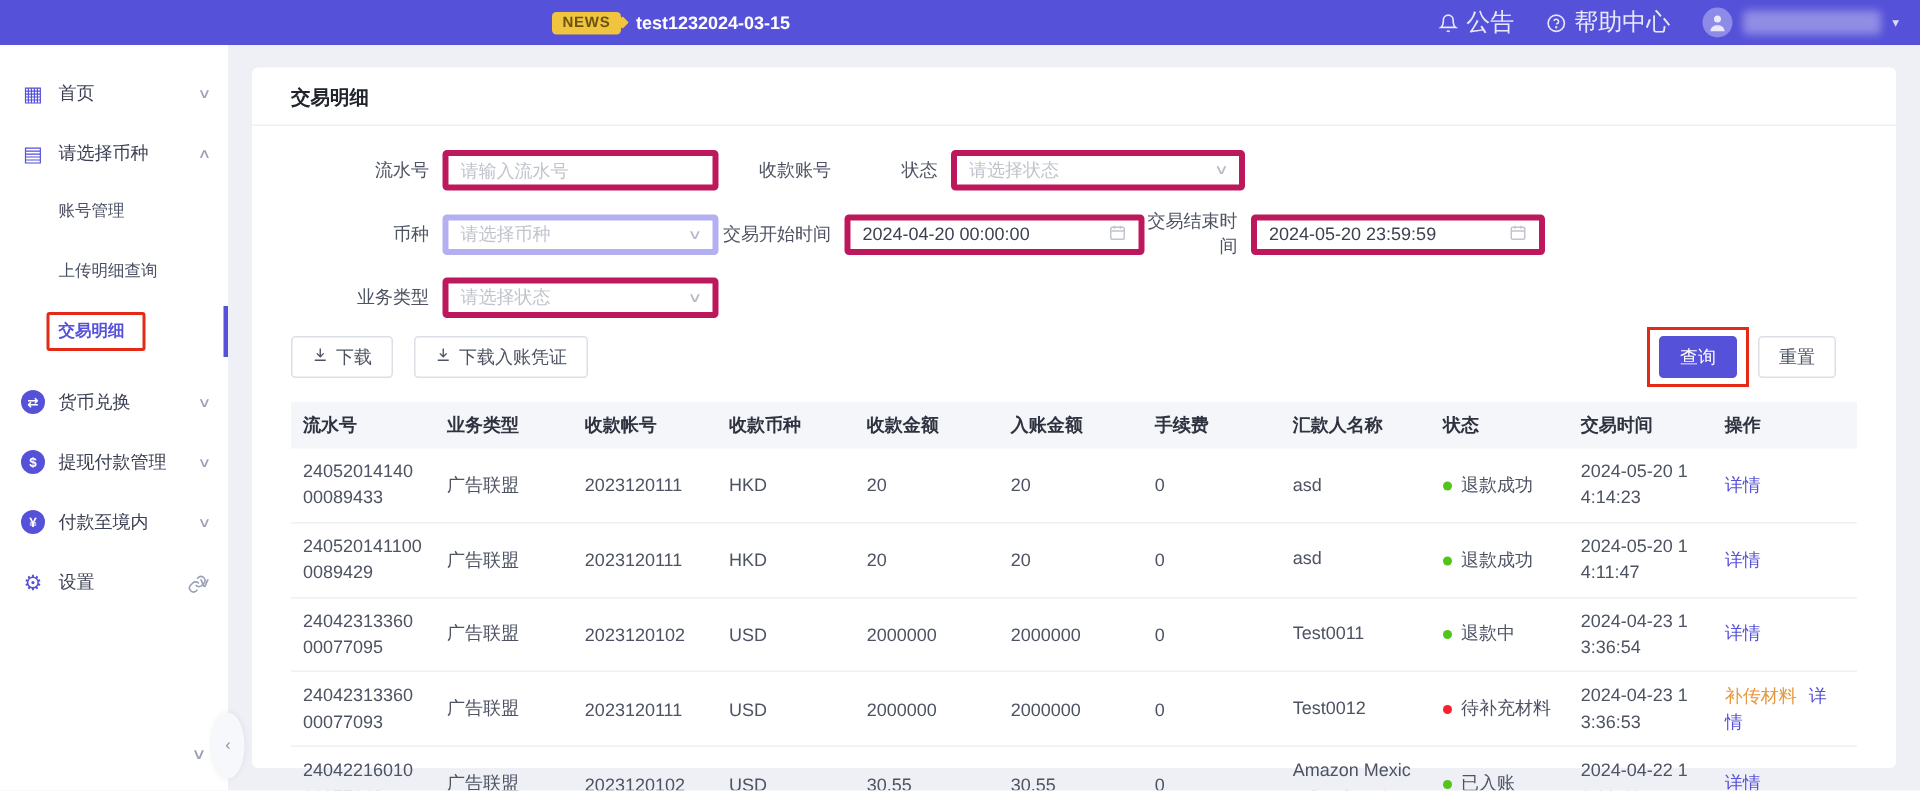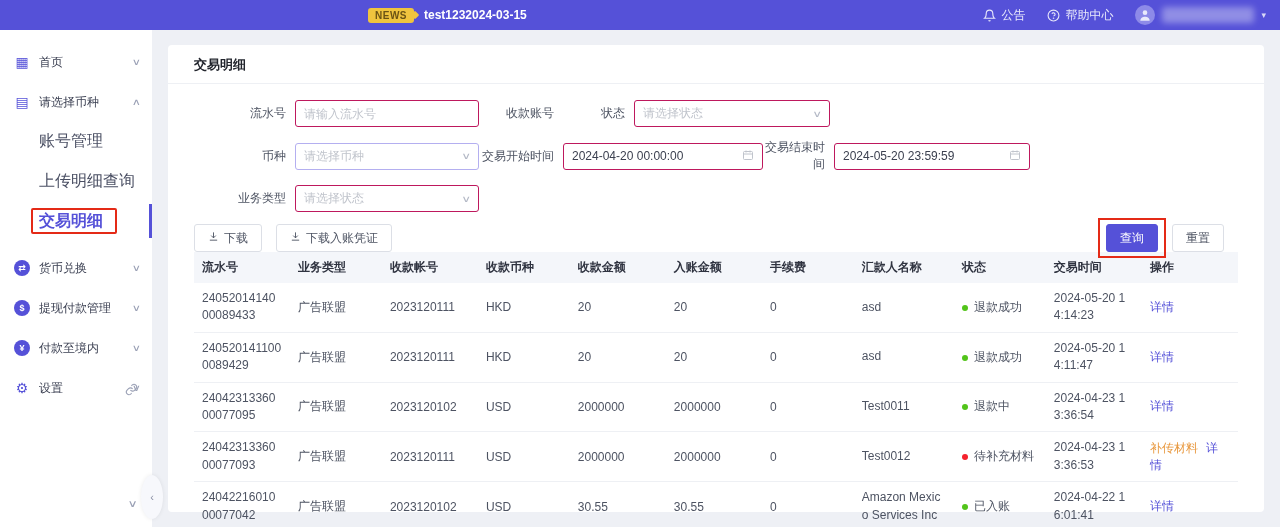--- a/index.html
+++ b/index.html
@@ -6,68 +6,68 @@
   html,body { width:1280px; height:527px; overflow:hidden; }
   body { font-family:"Liberation Sans","DejaVu Sans",sans-serif; font-size:12px; color:#333; background:#eef0f5; }
 
   
   .top-header { height:30px; background:#5551d8; display:flex; align-items:center; justify-content:space-between; padding:0 14px 0 368px; position:relative; z-index:5; }
   .news-wrap { display:flex; align-items:center; gap:10px; }
   .news-badge { background:#f0c43e; color:#6b5314; font-size:10px; font-weight:bold; padding:2px 7px; border-radius:3px; position:relative; letter-spacing:.5px;text-align:right; }
   .news-badge::after { content:""; position:absolute; right:-4px; top:50%; transform:translateY(-50%) rotate(45deg); width:6px; height:6px; background:#f0c43e; border-radius:1px; }
   .news-text { color:#ffffff; font-weight:bold; font-size:12px; }
   .header-right { display:flex; align-items:center; gap:22px; color:#e8e8fb; }
-  .hdr-item { display:flex; align-items:center; gap:5px; cursor:pointer; font-size:12px;text-align:right; }
+  .hdr-item { display:flex; align-items:center; gap:5px; cursor:pointer; font-size:16px;text-align:right; }
   .hdr-item svg { display:block; }
   .user-menu { display:flex; align-items:center; gap:7px; cursor:pointer; }
   .avatar { width:20px; height:20px; border-radius:50%; background:#8d8ae8; display:flex; align-items:center; justify-content:center; overflow:hidden; }
   .user-blur { width:92px; height:16px; background:rgba(255,255,255,.35); border-radius:3px; filter:blur(3px); }
   .caret { color:#d9d8f6; font-size:9px; }
 
   
   .body-wrap { display:flex; height:497px; }
   .sidebar { width:152px; background:#ffffff; position:relative; flex:none; padding-top:12px; }
   .main { flex:1; padding:15px 16px; overflow:hidden; }
 
   
   .side-item { display:flex; align-items:center; height:40px; padding:0 12px 0 14px; color:#3a3f51; cursor:pointer; font-size:12px; }
   .side-item .chev { margin-left:auto; color:#9aa0b5; font-size:9px; transform:scaleX(1.4); }
   .icn { width:16px; height:16px; margin-right:9px; display:inline-flex; align-items:center; justify-content:center; flex:none; }
   .icn.glyph { color:#5551d8; font-size:14px; }
   .icn.circle { background:#5551d8; color:#fff; border-radius:50%; font-size:9px; font-weight:bold; }
-  .side-sub { height:26px; line-height:26px; padding-left:39px; color:#4a4f63; cursor:pointer; position:relative; margin:6px 0 14px; font-size:16px; }
+  .side-sub { height:26px; line-height:26px; padding-left:39px; color:#4a4f63; cursor:pointer; position:relative; margin:6px 0 14px; font-size:11px; }
   .side-sub.active { color:#5551d8; font-weight:bold; }
   .side-sub.active::after { content:""; position:absolute; right:0; top:-4px; bottom:-4px; width:3px; background:#5551d8; }
   .red-outline { display:inline-block; border:2px solid #e42a17; border-radius:2px; padding:0 12px 0 6px; margin-left:-8px; line-height:22px; }
   .side-foot { position:absolute; bottom:128px; right:14px; color:#9aa0b5; }
   .side-foot2 { position:absolute; bottom:18px; right:16px; color:#9aa0b5; font-size:10px; transform:scaleX(1.4); }
   .collapse-handle { position:absolute; bottom:8px; right:-11px; width:22px; height:44px; background:#f7f8fc; border-radius:50%; box-shadow:0 0 4px rgba(0,0,0,.08); display:flex; align-items:center; justify-content:center; color:#8a90a5; font-size:11px; cursor:pointer; z-index:4; }
 
   
   .card { background:#fff; border-radius:4px; height:100%; padding:0 26px; position:relative; }
   .card-title { font-size:13px; font-weight:bold; color:#21242c; padding:11px 0 9px; border-bottom:1px solid #eef0f4; margin:0 -26px; padding-left:26px; }
 
   
   .filters { padding-top:16px; }
   .frow { display:flex; margin-bottom:12px; }
   .field { display:flex; align-items:center; }
   .field .flabel { width:92px; text-align:right; margin-right:9px; color:#4d5362; flex:none; }
   .field:nth-child(2) .flabel { width:75px; }
   .field:nth-child(3) .flabel { width:62px; }
-  .control { width:184px; height:27px; border:1px solid #be185d; border-radius:3px; display:flex; align-items:center; padding:0 8px; background:#fff; color:#c0c4cc; position:relative; }
+  .control { width:184px; height:27px; border:4px solid #be185d; border-radius:3px; display:flex; align-items:center; padding:0 8px; background:#fff; color:#c0c4cc; position:relative; }
   .control.focus { border-color:#b4aff0; }
   .control input { border:none; outline:none; width:100%; font-size:12px; color:#333; font-family:inherit; background:transparent; }
   .control input::placeholder { color:#c0c4cc; }
   .control .chev-d { margin-left:auto; color:#b4b9c6; font-size:9px; transform:scaleX(1.5); }
   .control .val { color:#3c4150; }
   .control .cal { margin-left:auto; color:#c0c4cc; }
   .w200 { width:200px; }
 
   
-  .toolbar { display:flex; align-items:flex-end; justify-content:space-between; margin:12px 0 0; }
+  .toolbar { display:flex; align-items:flex-end; justify-content:space-between; margin:12px 0 16px; }
   .tb-left { display:flex; gap:14px; }
   .btn { height:28px; padding:0 13px; border:1px solid #dcdfe6; background:#fff; border-radius:3px; font-size:12px; color:#4d5362; display:inline-flex; align-items:center; gap:5px; cursor:pointer; font-family:inherit; }
   .btn-primary { background:#5551d8; border-color:#5551d8; color:#fff; }
   .tb-right { display:flex; align-items:center; gap:14px; padding-right:14px; }
   .query-wrap { position:relative; display:inline-block; }
   .anno-frame { position:absolute; inset:-6px -8px; border:2px solid #e42a17; pointer-events:none; }
 
   
   table { width:100%; border-collapse:collapse; table-layout:fixed; }
   thead th { background:#f4f6fa; color:#2f3340; font-weight:bold; text-align:left; padding:7px 8px; font-size:12px; }

